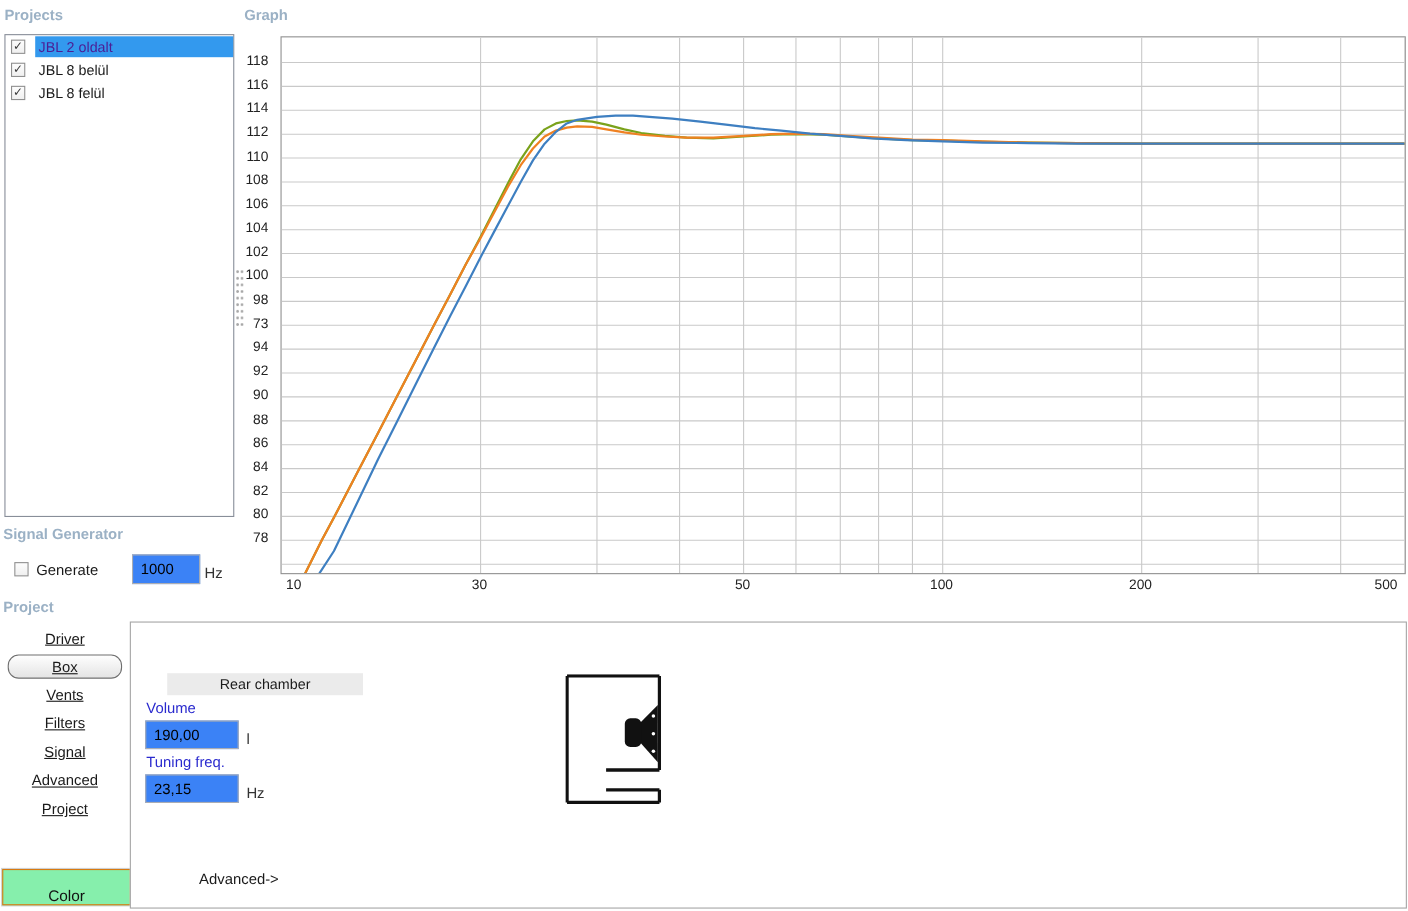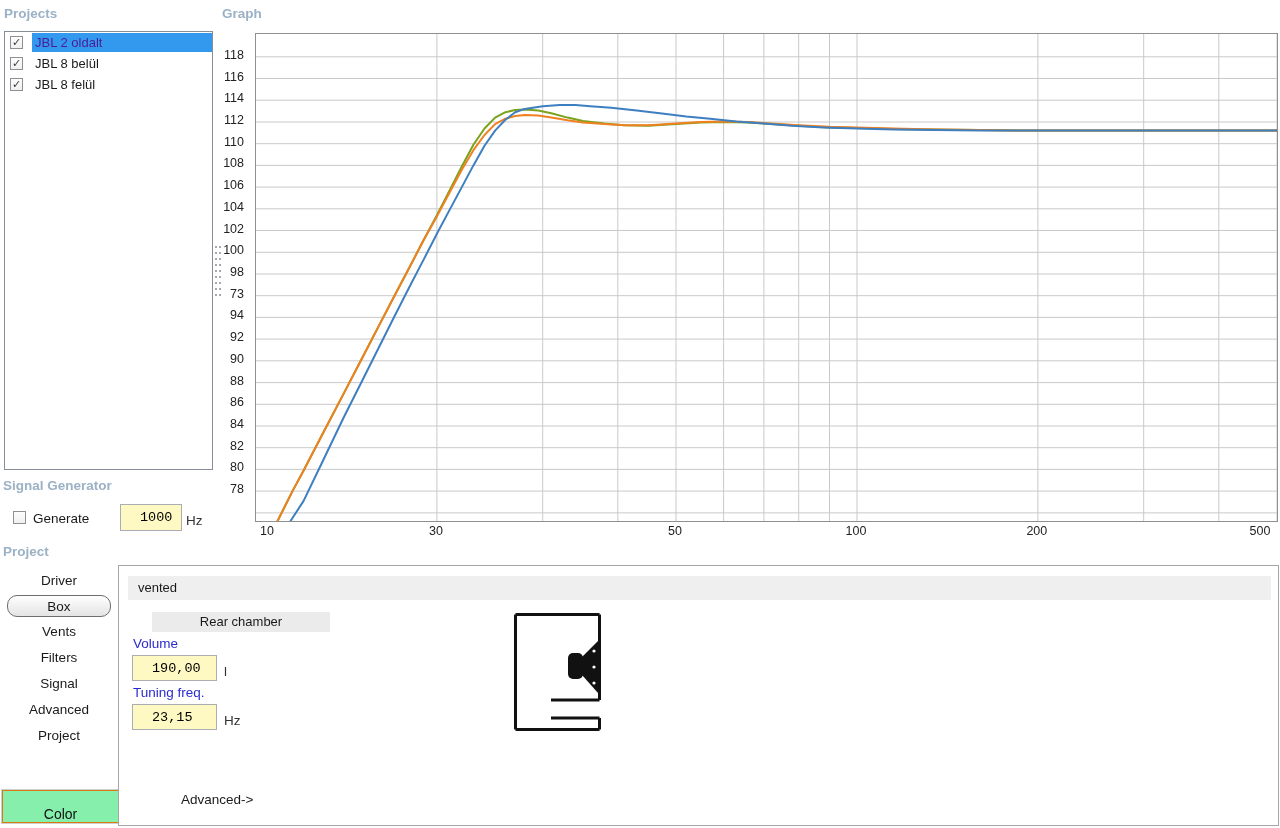--- a/index.html
+++ b/index.html
@@ -16,24 +16,24 @@
   .row-label{margin-left:9px;flex:1;height:19px;line-height:19px;padding-left:3px;}
   .row-label.selected{background:#3399ee;color:#4c1d95;}
   
   #plot{left:255px;top:33px;width:1021px;height:487px;border:1px solid #8f8f8f;background:#fff;}
   .tick{position:absolute;font-size:12.5px;color:#222;}
   .ytick{width:34px;text-align:right;}
   .xtick{width:40px;text-align:center;}
   #splitter{left:214px;top:244px;width:8px;height:54px;
             background-image:radial-gradient(circle,#a8a8a8 1px,transparent 1.4px);background-size:4px 6px;}
   
-  .textbox{border:1px solid #abadb3;background:#fef9c3;font-family:Liberation Mono, monospace;font-size:13.5px;
-           padding:0 0 0 19px;box-sizing:border-box;}
+  .textbox{border:1px solid #abadb3;background:#3b82f6;font-family:Liberation Sans, sans-serif;font-size:13.5px;
+           padding:0 0 0 7px;box-sizing:border-box;}
   
-  .tab{left:0;width:118px;height:22px;line-height:22px;text-align:center;font-size:13.5px;cursor:default;}
+  .tab{left:0;width:118px;height:22px;line-height:22px;text-align:center;font-size:13.5px;cursor:default;text-decoration:underline;}
   .tab.selected{left:7px;width:104px;border:1px solid #6e6e6e;border-radius:10px;
                 background:linear-gradient(#fefefe,#e4e4e4);box-sizing:border-box;}
   #color-button{left:2px;top:790px;width:117px;height:33px;background:#86efac;border:1px solid #d87a10;
                 box-shadow:0 0 0 1px #cfcfcf;display:flex;align-items:flex-end;justify-content:center;
                 font-size:14px;color:#111;box-sizing:border-box;}
   
   #box-panel{left:118px;top:565px;width:1161px;height:261px;border:1px solid #a5a5a5;background:#fff;box-sizing:border-box;}
   #vented-bar{left:9px;top:10px;width:1143px;height:24px;background:#efefef;line-height:24px;padding-left:10px;box-sizing:border-box;}
   #chamber-bar{left:13px;top:46px;width:178px;height:20px;background:#ebebeb;text-align:center;line-height:20px;margin-left:20px;}
   .field-label{color:#2a2ace;font-size:13.5px;}
@@ -154,21 +154,20 @@
   <div class="abs tab" style="top:621px;">Vents</div>
   <div class="abs tab" style="top:647px;">Filters</div>
   <div class="abs tab" style="top:673px;">Signal</div>
   <div class="abs tab" style="top:699px;">Advanced</div>
   <div class="abs tab" style="top:725px;">Project</div>
   <div class="abs" id="color-button">
       <span>Color</span>
     </div>
 
   <div class="abs" id="box-panel">
-    <div class="abs" id="vented-bar">vented</div>
     <div class="abs" id="chamber-bar">Rear chamber</div>
 
     <div class="abs field-label" style="left:14px;top:70px;">Volume</div>
     <input class="abs textbox" style="left: 13px; top: 89px; width: 85px; height: 26px;" value="190,00">
     <span class="abs unit" style="left:105px;top:98px;">l</span>
 
     <div class="abs field-label" style="left:14px;top:119px;">Tuning freq.</div>
     <input class="abs textbox" style="left: 13px; top: 138px; width: 85px; height: 26px;" value="23,15">
     <span class="abs unit" style="left:105px;top:147px;">Hz</span>
 

